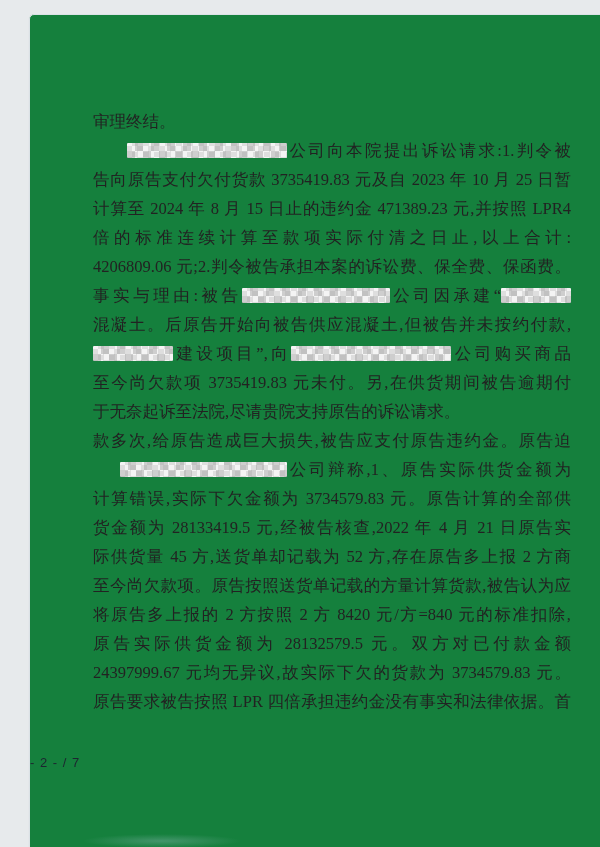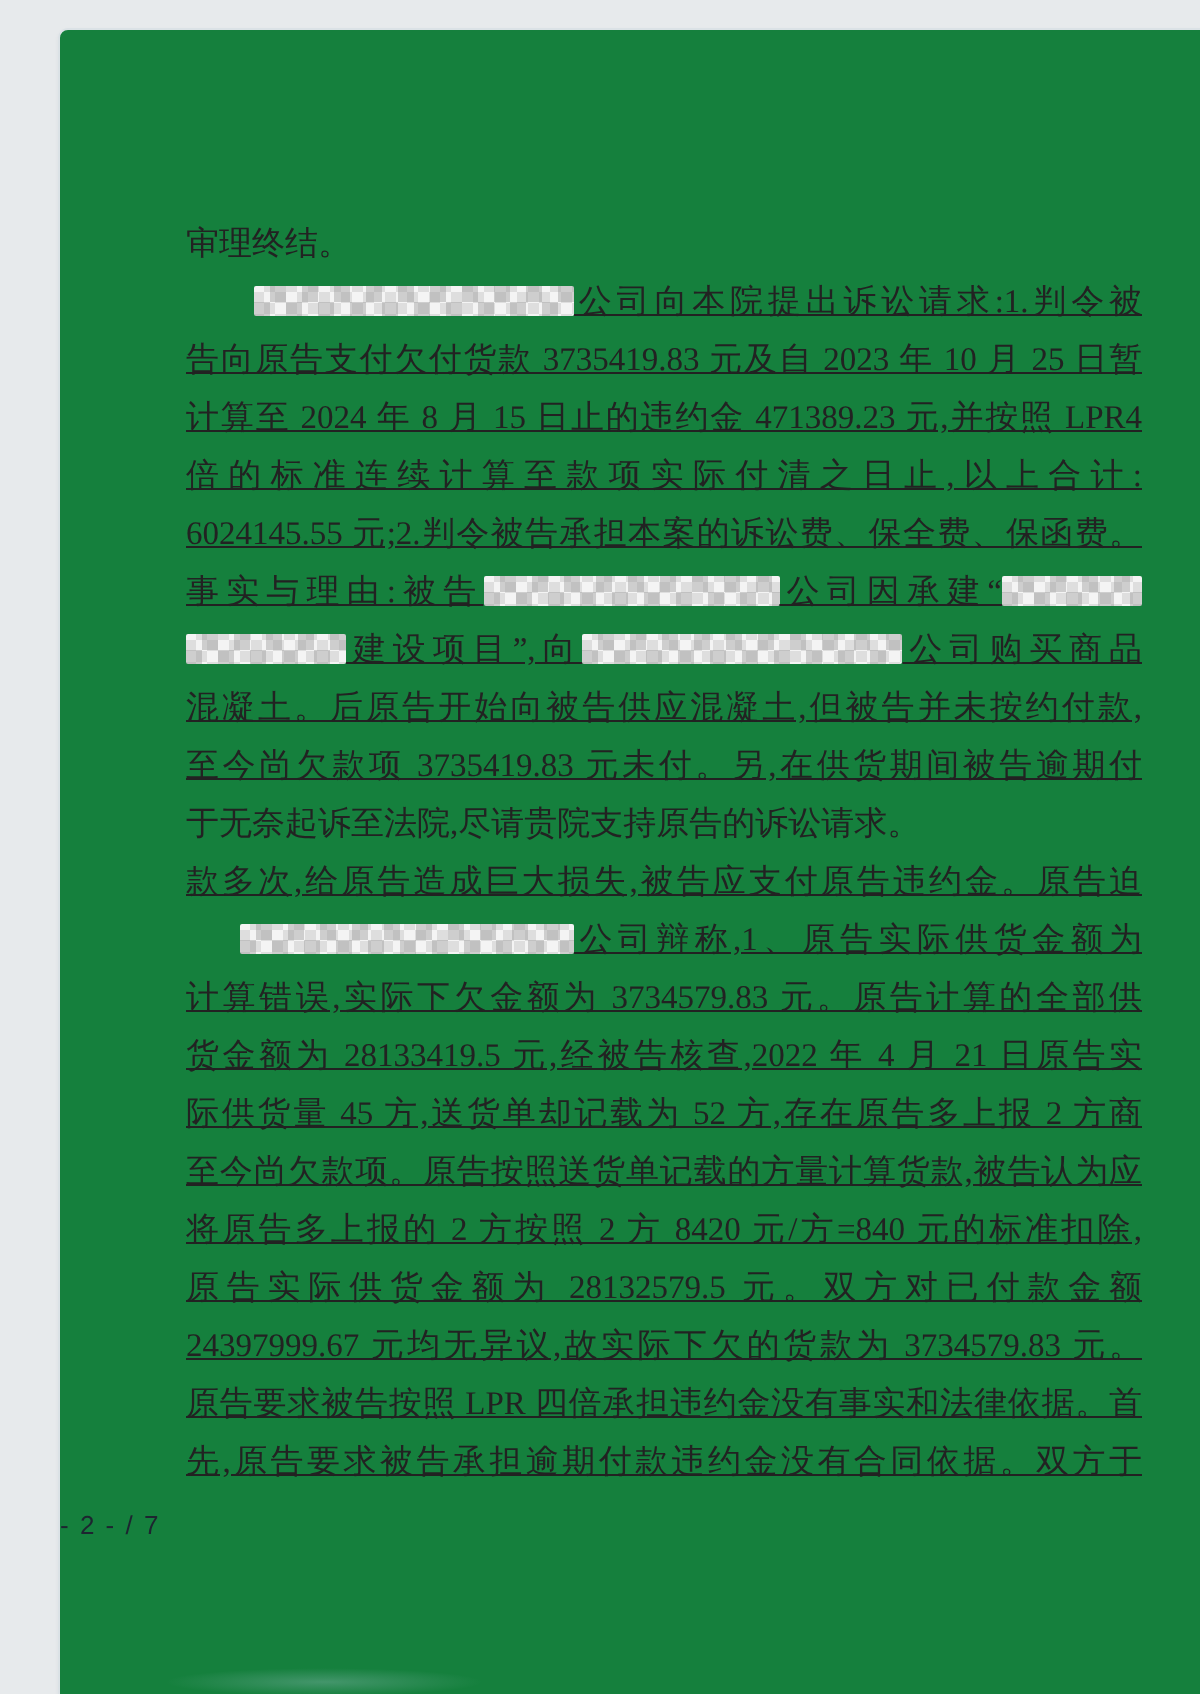--- a/index.html
+++ b/index.html
@@ -27,21 +27,21 @@
   }
   .line {
     height: 29px;
     line-height: 29px;
     font-size: 16.5px;
     color: #222222;
     overflow: hidden;
     text-align: justify;
     white-space: normal;
   }
-  .line.fill { text-align-last: justify; text-decoration: underline; }
+  .line.fill { text-align-last: justify; }
   .seg-indent { display: inline-block; height: 1px; }
   .redact {
     display: inline-block;
     height: 15px;
     vertical-align: -2px;
     border-radius: 1px;
     background:
       repeating-conic-gradient(rgba(150,150,150,0.40) 0% 25%, rgba(255,255,255,0) 0% 50%) 0 0 / 16px 16px,
       repeating-conic-gradient(#dedede 0% 25%, #f4f4f4 0% 50%) 5px 3px / 11px 11px,
       #ececec;
@@ -68,33 +68,32 @@
 </head>
 <body>
 
 <div class="page">
   <div class="textblock">
       <div class="line"><span class="seg-text">审理终结。</span></div>
       <div class="line fill"><span class="seg-indent" style="width: 34px;"></span><span class="redact" style="width: 160px;"></span><span class="seg-text">公司向本院提出诉讼请求:1.判令被</span></div>
       <div class="line fill"><span class="seg-text">告向原告支付欠付货款 3735419.83 元及自 2023 年 10 月 25 日暂</span></div>
       <div class="line fill"><span class="seg-text">计算至 2024 年 8 月 15 日止的违约金 471389.23 元,并按照 LPR4</span></div>
       <div class="line fill"><span class="seg-text">倍的标准连续计算至款项实际付清之日止,以上合计:</span></div>
-      <div class="line fill"><span class="seg-text">6024145.55 元;2.判令被告承担本案的诉讼费、保全费、保函费。</span></div>
+      <div class="line fill"><span class="seg-text">4206809.06 元;2.判令被告承担本案的诉讼费、保全费、保函费。</span></div>
       <div class="line fill"><span class="seg-text">事实与理由:被告</span><span class="redact" style="width: 148px;"></span><span class="seg-text">公司因承建“</span><span class="redact" style="width: 70px;"></span></div>
+      <div class="line fill"><span class="seg-text">混凝土。后原告开始向被告供应混凝土,但被告并未按约付款,</span></div>
       <div class="line fill"><span class="redact" style="width: 80px;"></span><span class="seg-text">建设项目”,向</span><span class="redact" style="width: 160px;"></span><span class="seg-text">公司购买商品</span></div>
-      <div class="line fill"><span class="seg-text">混凝土。后原告开始向被告供应混凝土,但被告并未按约付款,</span></div>
       <div class="line fill"><span class="seg-text">至今尚欠款项 3735419.83 元未付。另,在供货期间被告逾期付</span></div>
       <div class="line"><span class="seg-text">于无奈起诉至法院,尽请贵院支持原告的诉讼请求。</span></div>
       <div class="line fill"><span class="seg-text">款多次,给原告造成巨大损失,被告应支付原告违约金。原告迫</span></div>
       <div class="line fill"><span class="seg-indent" style="width: 27px;"></span><span class="redact" style="width: 167px;"></span><span class="seg-text">公司辩称,1、原告实际供货金额为</span></div>
       <div class="line fill"><span class="seg-text">计算错误,实际下欠金额为 3734579.83 元。原告计算的全部供</span></div>
       <div class="line fill"><span class="seg-text">货金额为 28133419.5 元,经被告核查,2022 年 4 月 21 日原告实</span></div>
       <div class="line fill"><span class="seg-text">际供货量 45 方,送货单却记载为 52 方,存在原告多上报 2 方商</span></div>
       <div class="line fill"><span class="seg-text">至今尚欠款项。原告按照送货单记载的方量计算货款,被告认为应</span></div>
       <div class="line fill"><span class="seg-text">将原告多上报的 2 方按照 2 方 8420 元/方=840 元的标准扣除,</span></div>
       <div class="line fill"><span class="seg-text">原告实际供货金额为 28132579.5 元。双方对已付款金额</span></div>
       <div class="line fill"><span class="seg-text">24397999.67 元均无异议,故实际下欠的货款为 3734579.83 元。</span></div>
       <div class="line fill"><span class="seg-text">原告要求被告按照 LPR 四倍承担违约金没有事实和法律依据。首</span></div>
-      <div class="line fill"><span class="seg-text">先,原告要求被告承担逾期付款违约金没有合同依据。双方于</span></div>
     </div>
   <div class="footer">- 2 - / 7</div>
   <div class="smudge"></div>
 </div>
 
 </body></html>

